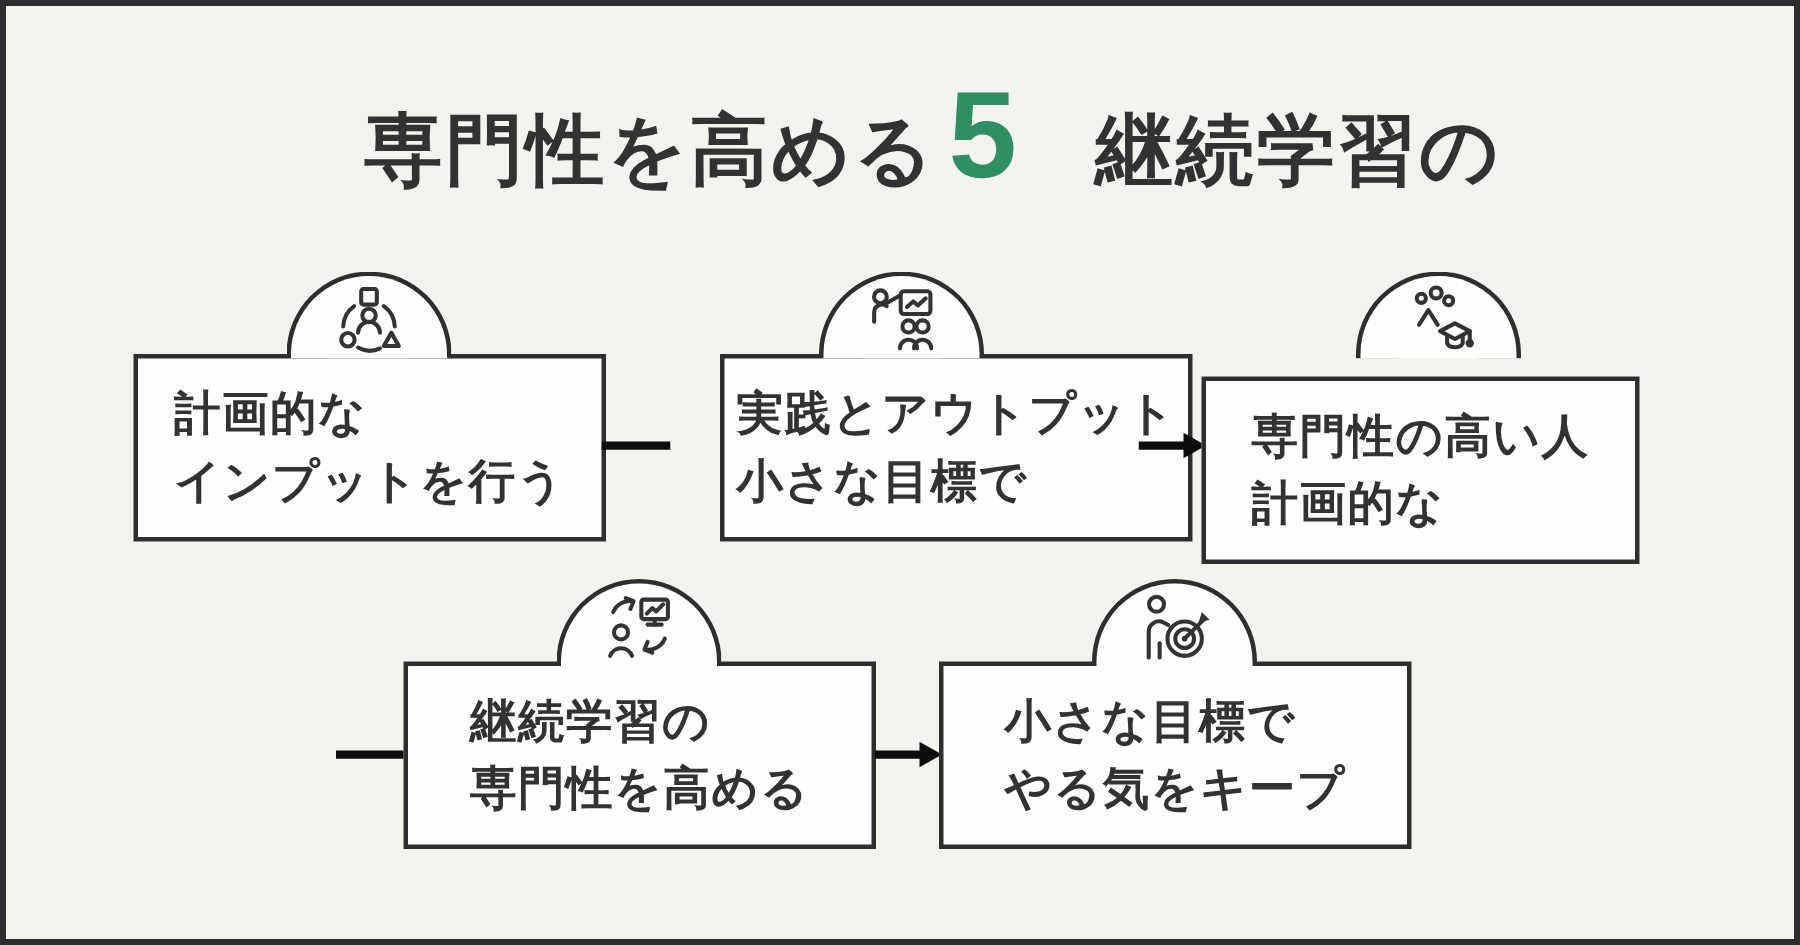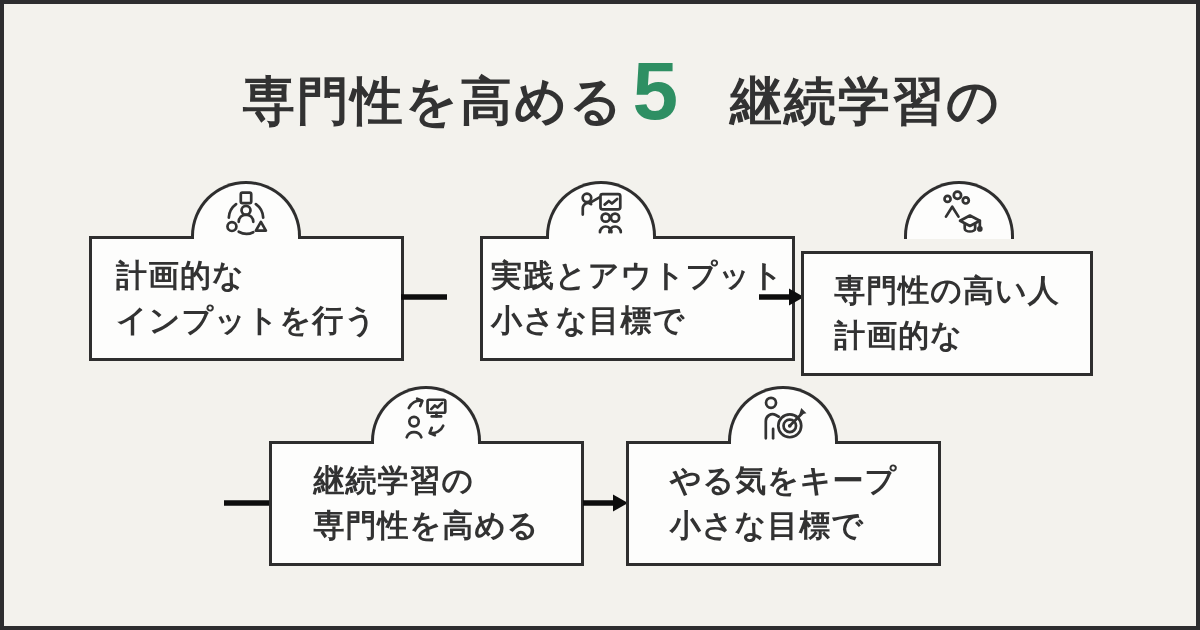--- a/index.html
+++ b/index.html
@@ -162,18 +162,18 @@
       <circle cx="30.5" cy="30.5" r="11"></circle>
       <circle cx="30.5" cy="30.5" r="6"></circle>
       <circle cx="30.5" cy="30.5" r="1.8" fill="#333" stroke="none"></circle>
       <path d="M30.5 30.5L42.5 18.5"></path>
       <path d="M41.5 13.5L46.5 18.5 39.5 19.8z" fill="#333" stroke="none"></path>
     </svg>
   </div>
 
   <div class="card" style="left:622px;top:437px;">
     <div class="card-text">
+      <div>小さな目標で</div>
       <div>やる気をキープ</div>
-      <div>小さな目標で</div>
     </div>
   </div>
 
 </div>
 
 </body></html>

